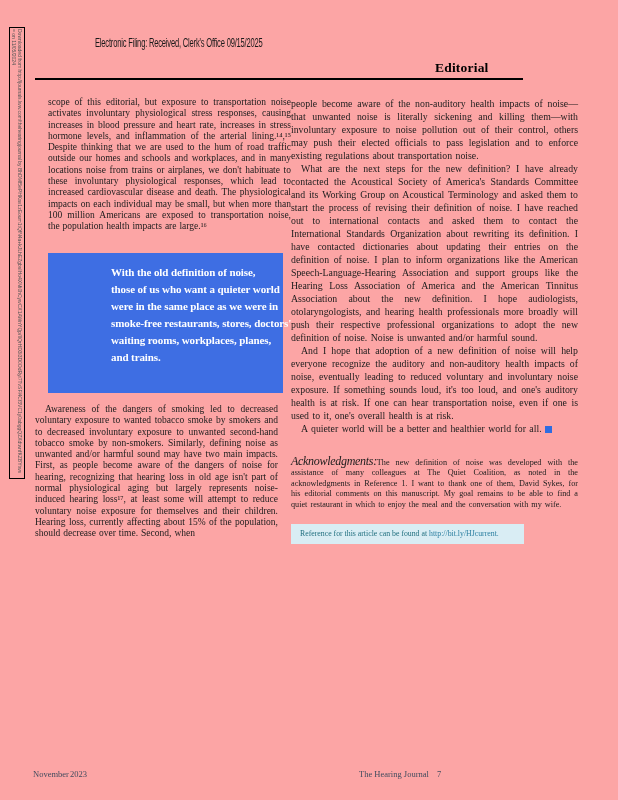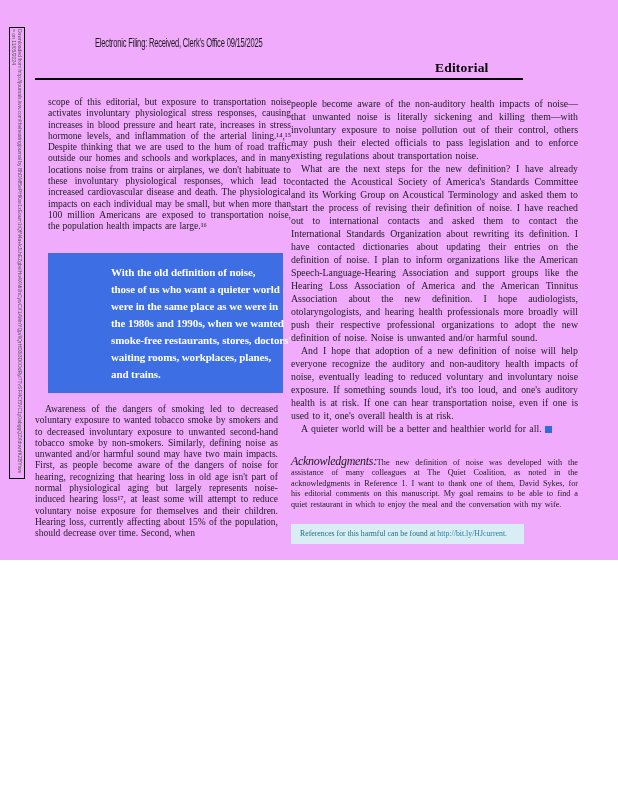--- a/index.html
+++ b/index.html
@@ -1,16 +1,16 @@
 <!DOCTYPE html>
 <html><head>
 <meta charset="utf-8">
 <style>
   html,body{margin:0;padding:0;background:#ffffff;}
-  .page{position:relative;width:618px;height:560px;background:#f0abfc;overflow:hidden;
+  .page{position:relative;width:618px;height:800px;background:#fca5a5;overflow:hidden;
         font-family:"Liberation Serif",serif;color:#1c1c1c;}
   
   .filing{position:absolute;left:95px;top:36px;font-family:"Liberation Sans",sans-serif;
           font-size:12px;color:#1a1a1a;white-space:nowrap;transform:scaleX(0.63);
           transform-origin:left top;letter-spacing:-0.3px;}
   .section-label{position:absolute;left:435px;top:60px;font-size:13.5px;font-weight:bold;
           letter-spacing:0.2px;color:#000;}
   .header-rule{position:absolute;left:35px;top:78px;width:488px;height:2px;background:#000;}
   
   .wm-box{position:absolute;left:9px;top:27px;width:16px;height:452px;border:1.5px solid #000;
@@ -61,41 +61,40 @@
   <div class="filing">Electronic Filing: Received, Clerk's Office 09/15/2025</div>
   <div class="section-label">Editorial</div>
   <div class="header-rule"></div>
 
   <div class="col left-para1">scope of this editorial, but exposure to transportation noise activates involuntary physiological stress responses, causing increases in blood pressure and heart rate, increases in stress hormone levels, and inflammation of the arterial lining.¹⁴,¹⁵ Despite thinking that we are used to the hum of road traffic outside our homes and schools and workplaces, and in many locations noise from trains or airplanes, we don't habituate to these involuntary physiological responses, which lead to increased cardiovascular disease and death. The physiological impacts on each individual may be small, but when more than 100 million Americans are exposed to transportation noise, the population health impacts are large.¹⁶</div>
 
   <div class="pull-quote">
     <div class="q-line">With the old definition of noise,</div>
     <div class="q-line">those of us who want a quieter world</div>
     <div class="q-line">were in the same place as we were in</div>
-    <div class="q-line">the 1980s and 1990s, when we wanted</div>
     <div class="q-line">smoke-free restaurants, stores, doctors'</div>
     <div class="q-line">waiting rooms, workplaces, planes,</div>
     <div class="q-line">and trains.</div>
   </div>
 
   <div class="col left-para2">Awareness of the dangers of smoking led to decreased voluntary exposure to wanted tobacco smoke by smokers and to decreased involuntary exposure to unwanted second-hand tobacco smoke by non-smokers. Similarly, defining noise as unwanted and/or harmful sound may have two main impacts. First, as people become aware of the dangers of noise for hearing, recognizing that hearing loss in old age isn't part of normal physiological aging but largely represents noise-induced hearing loss¹⁷, at least some will attempt to reduce voluntary noise exposure for themselves and their children. Hearing loss, currently affecting about 15% of the population, should decrease over time. Second, when</div>
 
   <div class="col right-col">
     <p class="no-indent">people become aware of the non-auditory health impacts of noise—that unwanted noise is literally sickening and killing them—with involuntary exposure to noise pollution out of their control, others may push their elected officials to pass legislation and to enforce existing regulations about transportation noise.</p>
     <p>What are the next steps for the new definition? I have already contacted the Acoustical Society of America's Standards Committee and its Working Group on Acoustical Terminology and asked them to start the process of revising their definition of noise. I have reached out to international contacts and asked them to contact the International Standards Organization about rewriting its definition. I have contacted dictionaries about updating their entries on the definition of noise. I plan to inform organizations like the American Speech-Language-Hearing Association and support groups like the Hearing Loss Association of America and the American Tinnitus Association about the new definition. I hope audiologists, otolaryngologists, and hearing health professionals more broadly will push their respective professional organizations to adopt the new definition of noise. Noise is unwanted and/or harmful sound.</p>
     <p>And I hope that adoption of a new definition of noise will help everyone recognize the auditory and non-auditory health impacts of noise, eventually leading to reduced voluntary and involuntary noise exposure. If something sounds loud, it's too loud, and one's auditory health is at risk. If one can hear transportation noise, even if one is used to it, one's overall health is at risk.</p>
     <p><span>A quieter world will be a better and healthier world for all.</span><span class="end-mark"></span></p>
   </div>
 
   <div class="ack">
     <span class="ack-label">Acknowledgments:</span><span>The new definition of noise was developed with the assistance of many colleagues at The Quiet Coalition, as noted in the acknowledgments in Reference 1. I want to thank one of them, David Sykes, for his editorial comments on this manuscript. My goal remains to be able to find a quiet restaurant in which to enjoy the meal and the conversation with my wife.</span>
   </div>
 
   <div class="refs">
-    <span>References for this harmful can be found at </span><a href="#">http://bit.ly/HJcurrent.</a>
+    <span>Reference for this article can be found at </span><a href="#">http://bit.ly/HJcurrent.</a>
   </div>
 
   <div class="footer-item f-month">November</div>
   <div class="footer-item f-year">2023</div>
   <div class="footer-item f-journal">The Hearing Journal</div>
   <div class="footer-item f-page">7</div>
 
 </div>
 
 </body></html>

